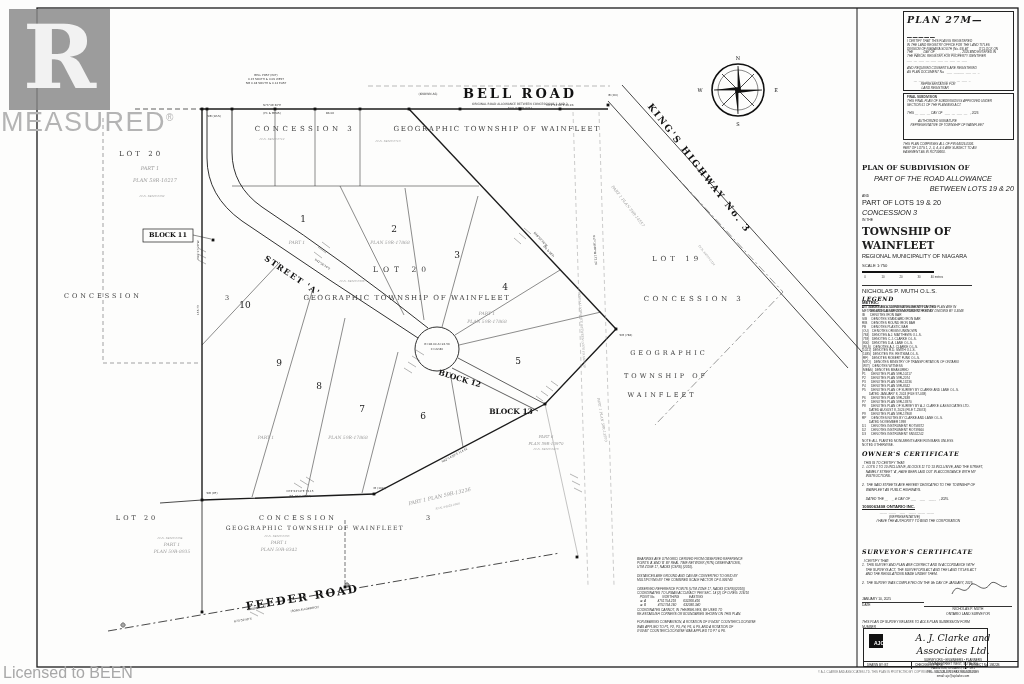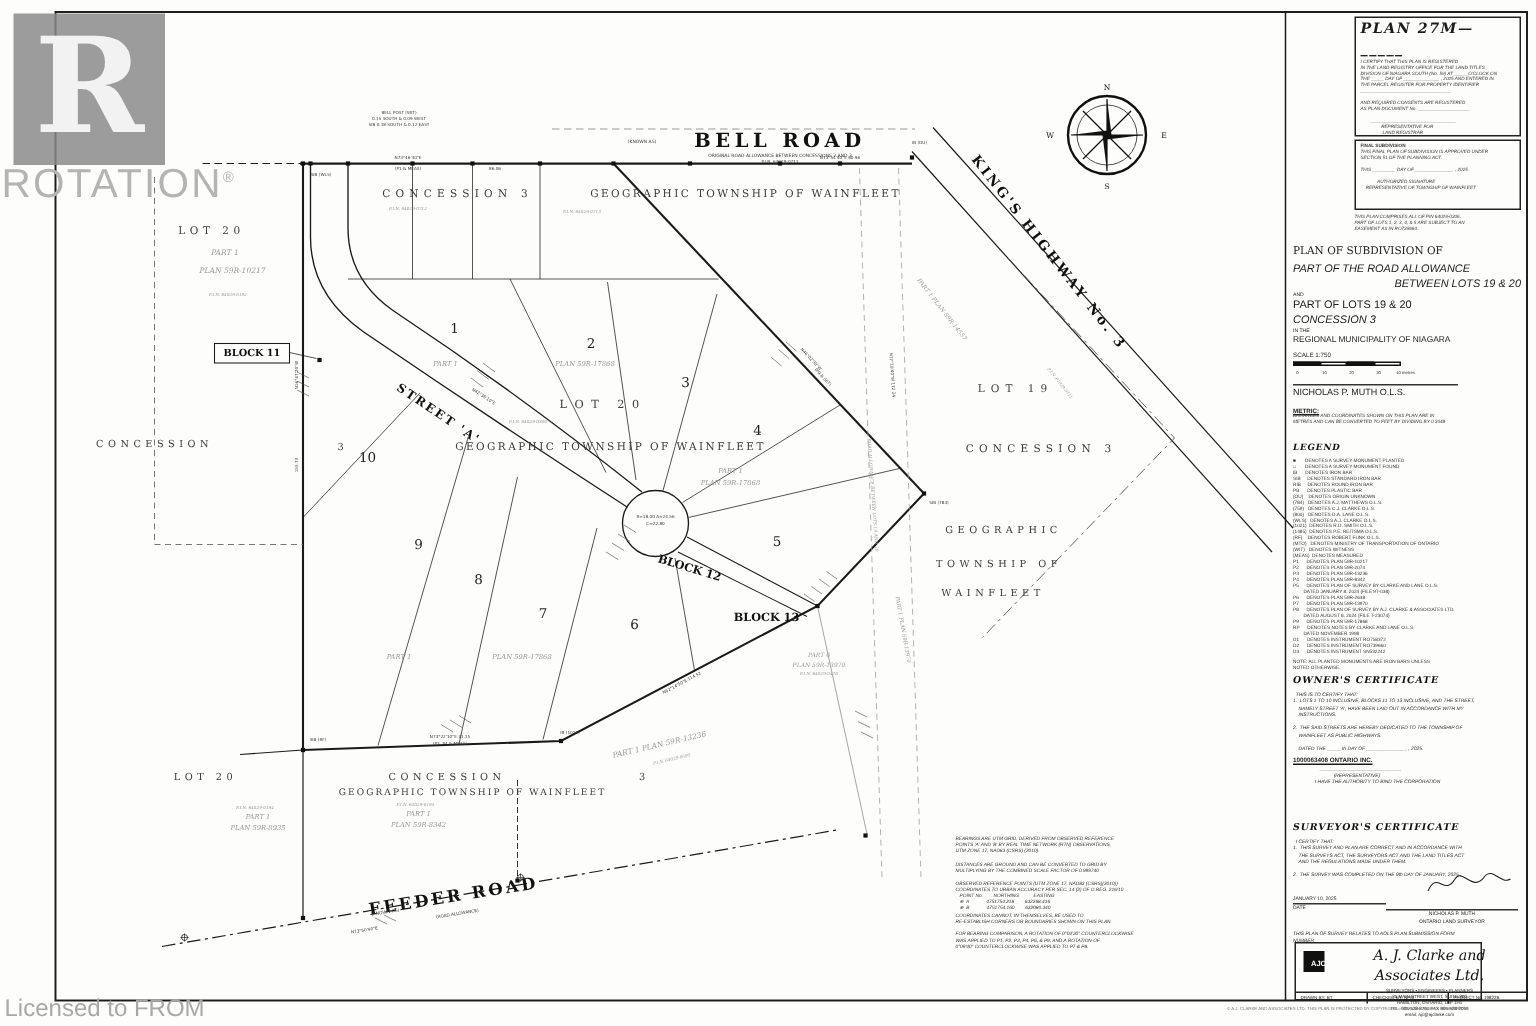--- a/index.html
+++ b/index.html
@@ -11,21 +11,21 @@
   svg text.road{font-weight:bold;fill:#111;}
   svg text.lot{fill:#222;}
   svg text.block{font-weight:bold;fill:#111;}
   svg text.faint{fill:#9a9a9a;font-style:italic;}
   svg text.micro{font-family:"DejaVu Sans",sans-serif;fill:#3a3a3a;}
   svg text.compass{font-size:5px;fill:#111;}
   .panel{position:absolute;font-size:3.3px;line-height:1.35;}
   .box{border:0.8px solid #222;box-sizing:border-box;}
   .tiny{font-size:3.1px;line-height:1.28;font-style:italic;color:#333;white-space:pre-wrap;}
   .pre{white-space:pre;}
-  .hd-serif{font-family:"DejaVu Serif",serif;font-weight:normal;}
+  .hd-serif{font-family:"DejaVu Serif",serif;font-weight:bold;}
   .hd-it{font-family:"DejaVu Serif",serif;font-weight:bold;font-style:italic;}
   .cert-heading{font-family:"DejaVu Serif",serif;font-weight:bold;font-style:italic;
                 font-size:6.3px;letter-spacing:0.6px;color:#111;margin-bottom:2px;}
   .cert-lines{font-size:3.25px;line-height:1.4;font-style:italic;color:#2c2c2c;white-space:pre-wrap;}
   #wm-box{position:absolute;left:9px;top:9px;width:101px;height:101px;
           background:rgba(137,137,137,0.84);display:flex;align-items:center;justify-content:center;}
   #wm-r{font-family:"DejaVu Serif",serif;font-weight:bold;font-size:88px;color:#f2f2f2;line-height:1;
         transform:translateY(-3px);}
   #wm-word{position:absolute;left:1px;top:107px;font-size:27px;letter-spacing:1.5px;color:#b4b4b4;}
   #wm-word sup{font-size:10px;}
@@ -283,26 +283,27 @@
   </div>
 
   <div class="panel" style="left:903px;top:143px;width:115px;">
     <div class="tiny pre" id="pin-lines">THIS PLAN COMPRISES ALL OF PIN 64029-0306.
 PART OF LOTS 1, 2, 3, 4, &amp; 5 ARE SUBJECT TO AN
 EASEMENT AS IN RO739660.</div>
   </div>
 
   <div class="panel" style="left:862px;top:163px;width:152px;">
     <div class="hd-serif" style="font-size:7px;">PLAN  OF  SUBDIVISION  OF</div>
-    <div style="font-size:7.3px;font-style:italic;margin-top:1.5px;">PART OF THE ROAD ALLOWANCE</div>
+    <div style="font-size:7.3px;font-style:italic;margin-top:1.5px;margin-left:12px;">PART OF THE ROAD ALLOWANCE</div>
     <div style="font-size:7.3px;font-style:italic;text-align:right;">BETWEEN LOTS 19 &amp; 20</div>
     <div style="font-size:3.4px;">AND</div>
     <div style="font-size:7.3px;">PART OF LOTS 19 &amp; 20</div>
     <div style="font-size:7.3px;font-style:italic;">CONCESSION 3</div>
     <div style="font-size:3.4px;">IN THE</div>
+    <div class="hd-serif" style="font-size:10.5px;margin-top:1px;">TOWNSHIP  OF  WAINFLEET</div>
     <div style="font-size:5.6px;margin-top:1px;">REGIONAL MUNICIPALITY OF NIAGARA</div>
     <div style="font-size:4.2px;margin-top:2.5px;">SCALE 1:750</div>
     <div class="scalebar">
       <div class="seg b"></div>
         <div class="seg"></div>
         <div class="seg b"></div>
         <div class="seg"></div>
     </div>
     <div class="sb-labels" id="sb-labels">
         <span>0</span>
@@ -431,16 +432,16 @@
 
 FOR BEARING COMPARISON, A ROTATION OF 0°04'30" COUNTERCLOCKWISE
 WAS APPLIED TO P1, P2, P3, P4, P6, &amp; P9, AND A ROTATION OF
 0°09'40" COUNTERCLOCKWISE WAS APPLIED TO P7 &amp; P8.</div>
 
   <div id="copyright">© A.J. CLARKE AND ASSOCIATES LTD.  THIS PLAN IS PROTECTED BY COPYRIGHT — 2025  ALL RIGHTS RESERVED</div>
 
   <div id="wm-box">
     <span id="wm-r">R</span>
   </div>
-  <div id="wm-word"><span>ROTATION</span><sup>®</sup></div>
-  <div id="license">Licensed to FROM</div>
+  <div id="wm-word"><span>MEASURED</span><sup>®</sup></div>
+  <div id="license">Licensed to BEEN</div>
 
 </div>
 
 </body></html>

